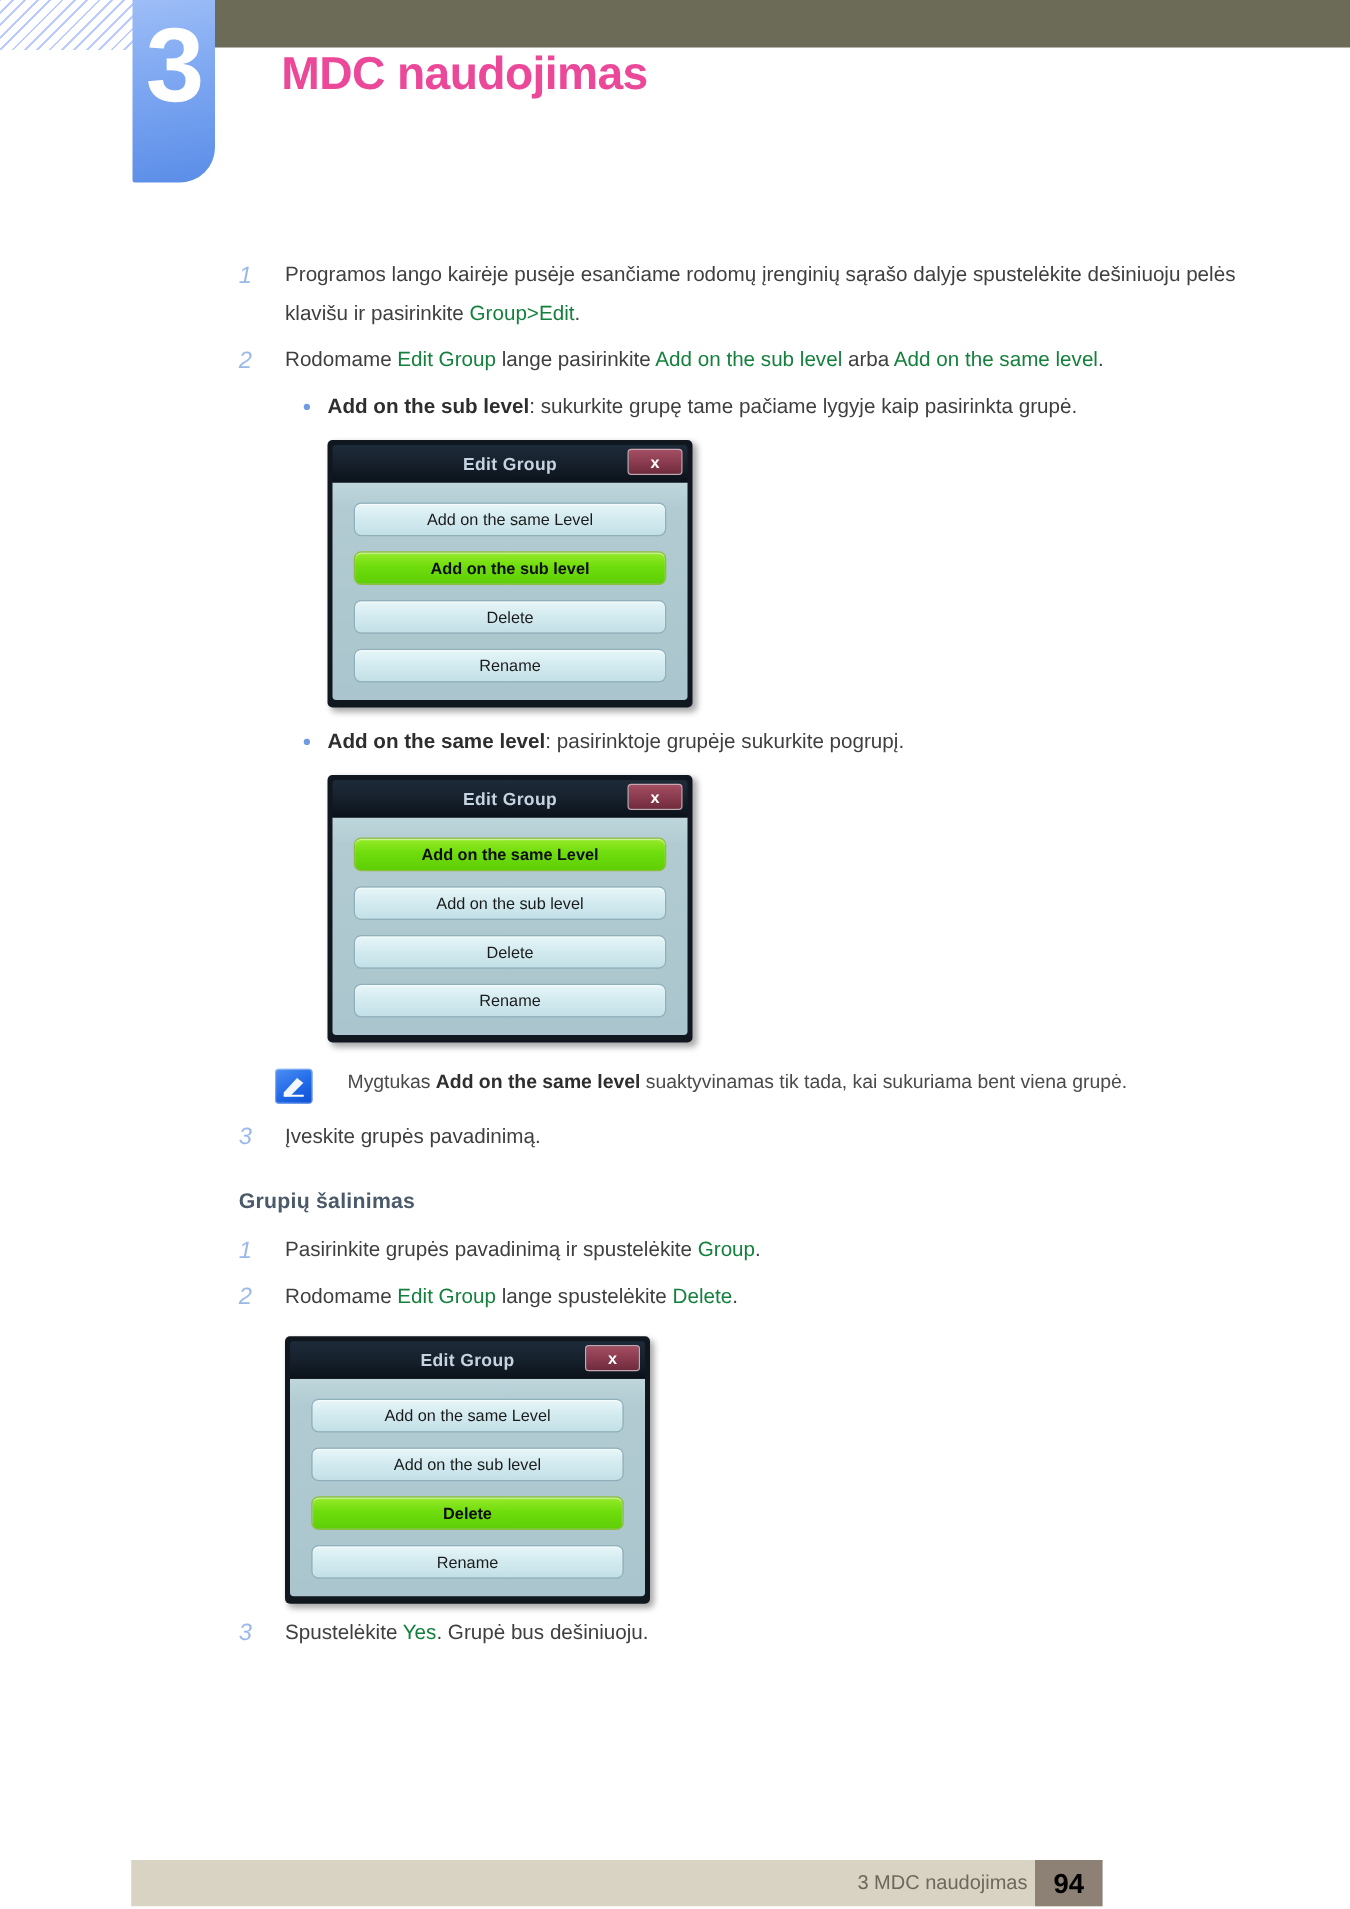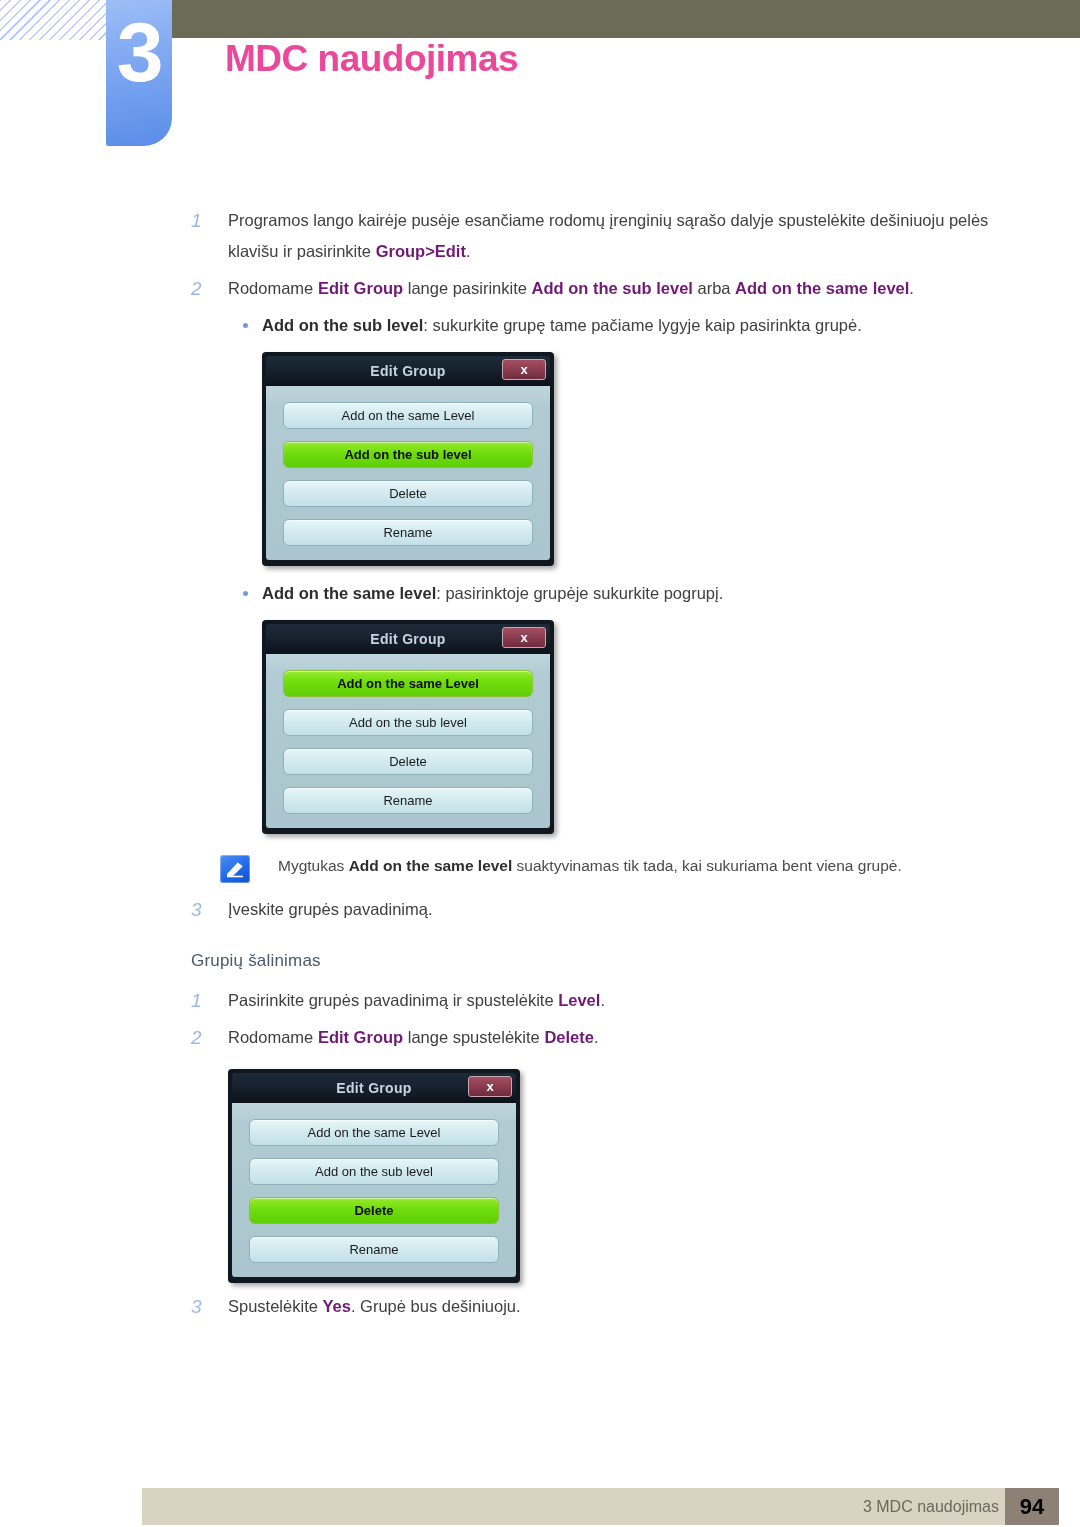--- a/index.html
+++ b/index.html
@@ -98,21 +98,21 @@
     left: 191px;
     top: 0;
     width: 20px;
     color: #9bb8e8;
     font-size: 19px;
     font-style: italic;
     font-weight: 400;
     line-height: 31px;
     text-align: left;
   }
-  .step b { font-weight: 700; color: #701a75; }
+  .step b { font-weight: 400; color: #15803d; }
 
   .bullet {
     position: relative;
     margin: 4px 0 4px 0;
     padding-left: 262px;
     padding-right: 48px;
     font-size: 16.5px;
     line-height: 30px;
     color: #3f3f3f;
   }
@@ -124,21 +124,21 @@
     height: 5px;
     border-radius: 50%;
     background: #6f9ce0;
   }
   .bullet b { font-weight: 700; color: #2e2e2e; }
 
   .section-head {
     margin: 26px 0 14px 0;
     padding-left: 191px;
     font-size: 17px;
-    font-weight: 400;
+    font-weight: 700;
     color: #4a5a6a;
     letter-spacing: 0.2px;
   }
 
   
   .note {
     position: relative;
     margin: 10px 0 14px 0;
     padding-left: 278px;
     padding-right: 72px;
@@ -226,24 +226,23 @@
     border: 1px solid #8bbf3c;
     font-weight: 700;
     color: #0d0d0d;
   }
 
   
   .footer {
     position: absolute;
     left: 105px;
     top: 1488px;
-    width: 917px;
+    width: 777px;
     height: 37px;
     background: #d8d3c2;
-    margin-left: 37px;
   }
   .footer-label {
     position: absolute;
     right: 60px;
     top: 0;
     height: 37px;
     line-height: 37px;
     color: #6d685c;
     font-size: 16px;
   }
@@ -332,21 +331,21 @@
     </span><span>Mygtukas </span><b>Add on the same level</b><span> suaktyvinamas tik tada, kai sukuriama bent viena grupė.</span>
   </div>
 
   <div class="step">
     <span class="sn">3</span><span>Įveskite grupės pavadinimą.</span>
   </div>
 
   <div class="section-head">Grupių šalinimas</div>
 
   <div class="step">
-    <span class="sn">1</span><span>Pasirinkite grupės pavadinimą ir spustelėkite </span><b>Level</b><span>.</span>
+    <span class="sn">1</span><span>Pasirinkite grupės pavadinimą ir spustelėkite </span><b>Group</b><span>.</span>
   </div>
 
   <div class="step">
     <span class="sn">2</span><span>Rodomame </span><b>Edit Group</b><span> lange spustelėkite </span><b>Delete</b><span>.</span>
   </div>
 
   <div class="dlg-wrap" style="padding-left:228px; padding-top:10px; padding-bottom:8px;">
     <div class="dlg" style="width:292px;">
       <div class="dlg-titlebar">
         <span class="dlg-title">Edit Group</span>

